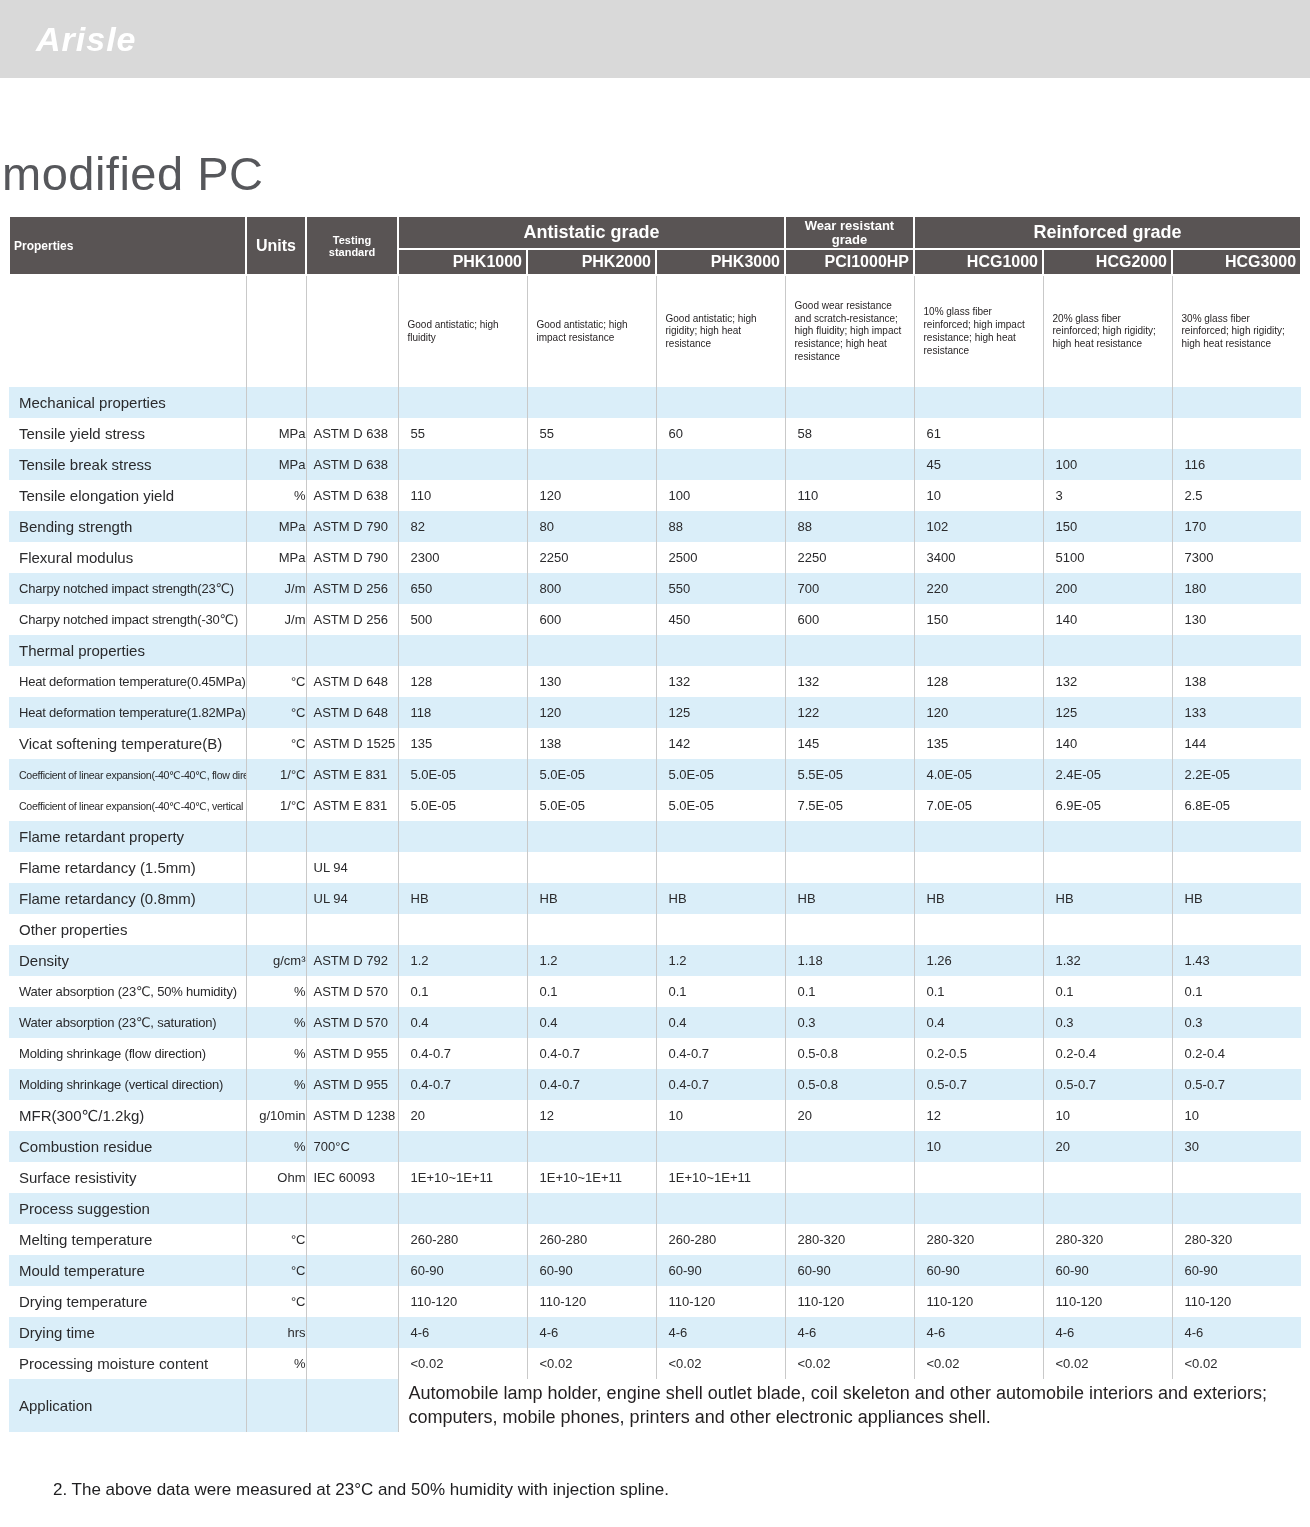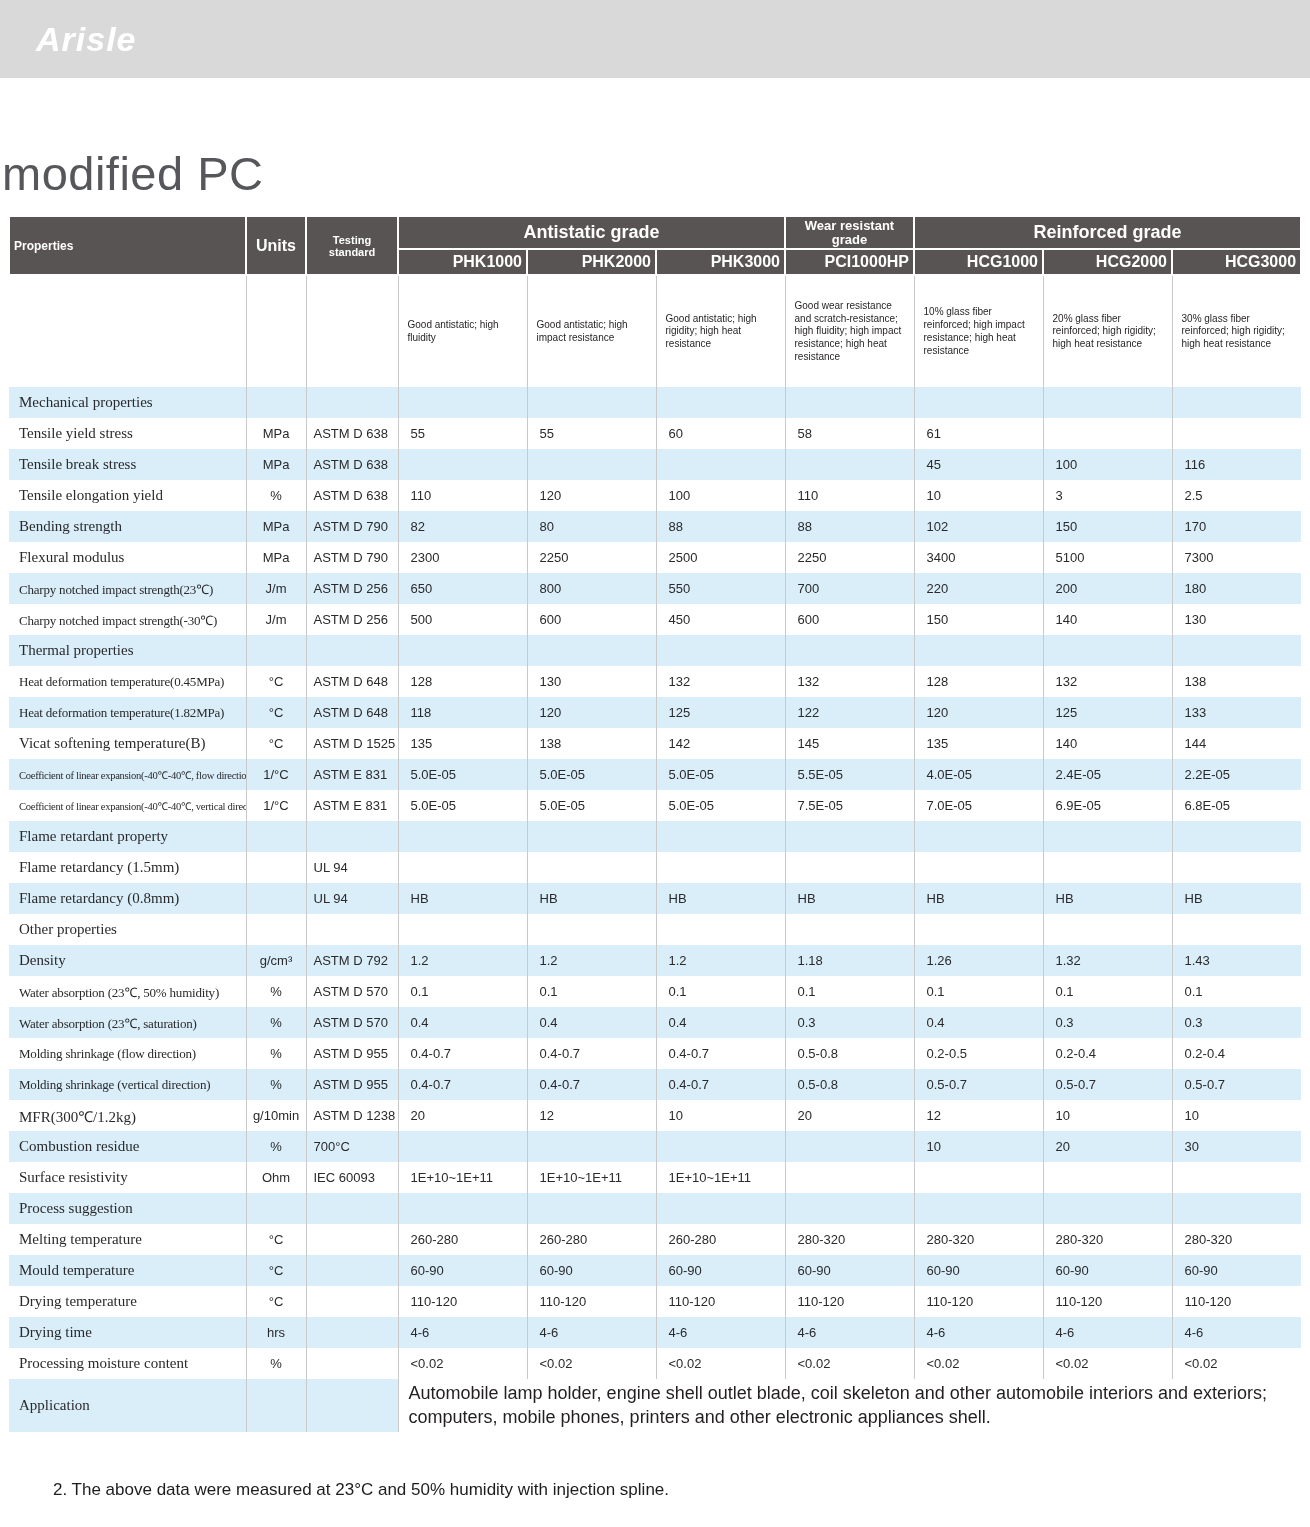--- a/index.html
+++ b/index.html
@@ -63,25 +63,24 @@
     font-size: 10px;
     line-height: 1.28;
     padding: 4px 3px 4px 9px;
     color: #231f20;
   }
   td.c-prop {
     font-size: 15px;
     padding-left: 10px;
     height: 31px;
     white-space: nowrap;
-    font-family: Liberation Serif, serif;
   }
   td.c-prop.mid  { font-size: 13px; letter-spacing: -0.2px; }
   td.c-prop.long { font-size: 10.6px; letter-spacing: -0.3px; }
-  td.c-unit { font-size: 13px; text-align: center; }
+  td.c-unit { font-size: 13px; text-align: right; }
   td.c-std  { font-size: 13px; padding-left: 7px; white-space: nowrap; }
   td.c-val  { font-size: 13px; padding-left: 12px; white-space: nowrap; }
   td.c-section { font-size: 15px; padding-left: 10px; }
   tr.app-row td { height: 44px; }
   td.c-app-text {
     background: #ffffff !important;
     font-size: 18px;
     line-height: 1.3;
     padding: 3px 6px 3px 10px;
     color: #231f20;

